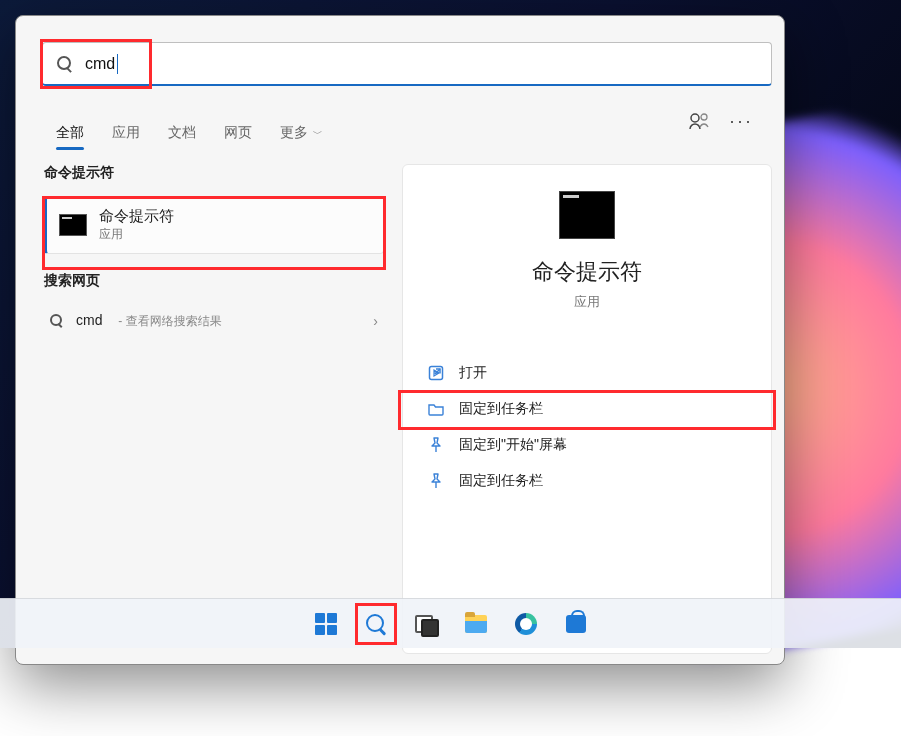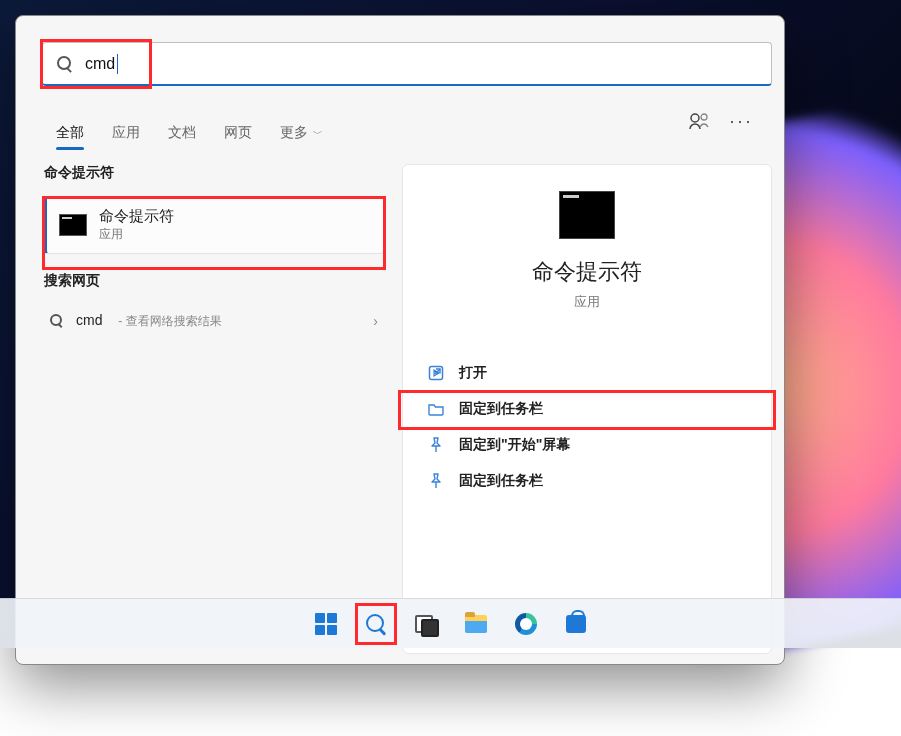--- a/index.html
+++ b/index.html
@@ -80,21 +80,21 @@
     position: absolute; left: 386px; top: 148px; width: 370px; height: 490px;
     background: #fff; border: 1px solid #e6e6e6; border-radius: 6px;
     padding-top: 26px;
   }
   .app-icon-l { width: 56px; height: 48px; margin: 0 auto; background: #000; border: 1px solid #444; position: relative; }
   .app-icon-l::before { content: ""; position: absolute; left: 3px; top: 3px; width: 16px; height: 3px; background: #ccc; }
   .app-title { text-align: center; font-size: 22px; color: #222; margin-top: 18px; font-weight: 400; }
   .app-sub { text-align: center; font-size: 13px; color: #777; margin-top: 6px; }
 
   .actions { margin-top: 44px; }
-  .action-row { display: flex; align-items: flex-end; gap: 14px; padding: 9px 24px; font-size: 14px; color: #222; cursor: pointer; font-weight: bold; }
+  .action-row { display: flex; align-items: flex-end; gap: 14px; padding: 9px 24px; font-size: 14px; color: #222; cursor: pointer; }
   .action-row .ic { width: 18px; height: 18px; display: flex; align-items: center; justify-content: center; color: #3b82d8; }
   .redbox-admin { border: 3px solid #ff2a2e; position: absolute; left: 382px; top: 374px; width: 378px; height: 40px; pointer-events: none; }
 
   
   .taskbar {
     position: absolute; left: 0; bottom: 0; width: 100%; height: 50px;
     background: rgba(240,243,248,.92);
     border-top: 1px solid rgba(0,0,0,.1);
     display: flex; align-items: center; justify-content: center; gap: 10px;
   }

